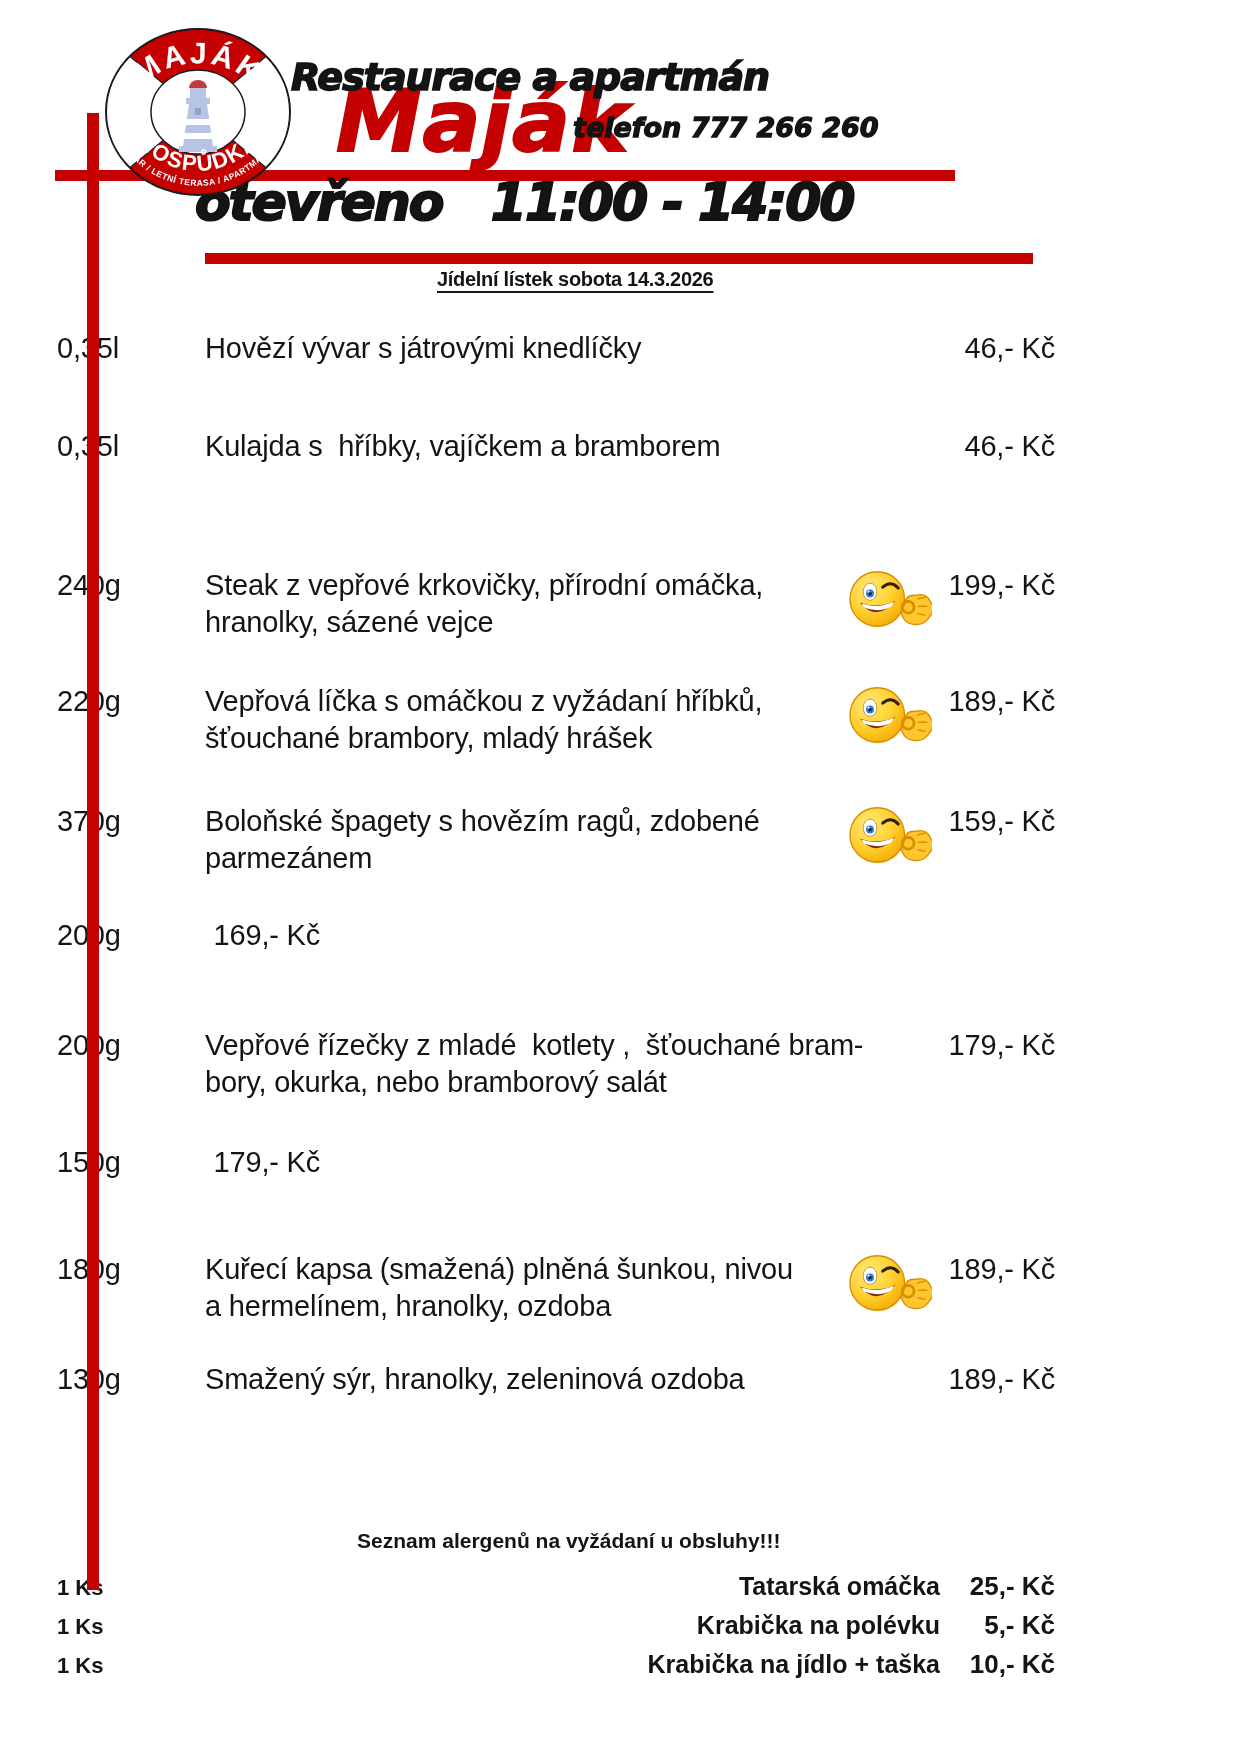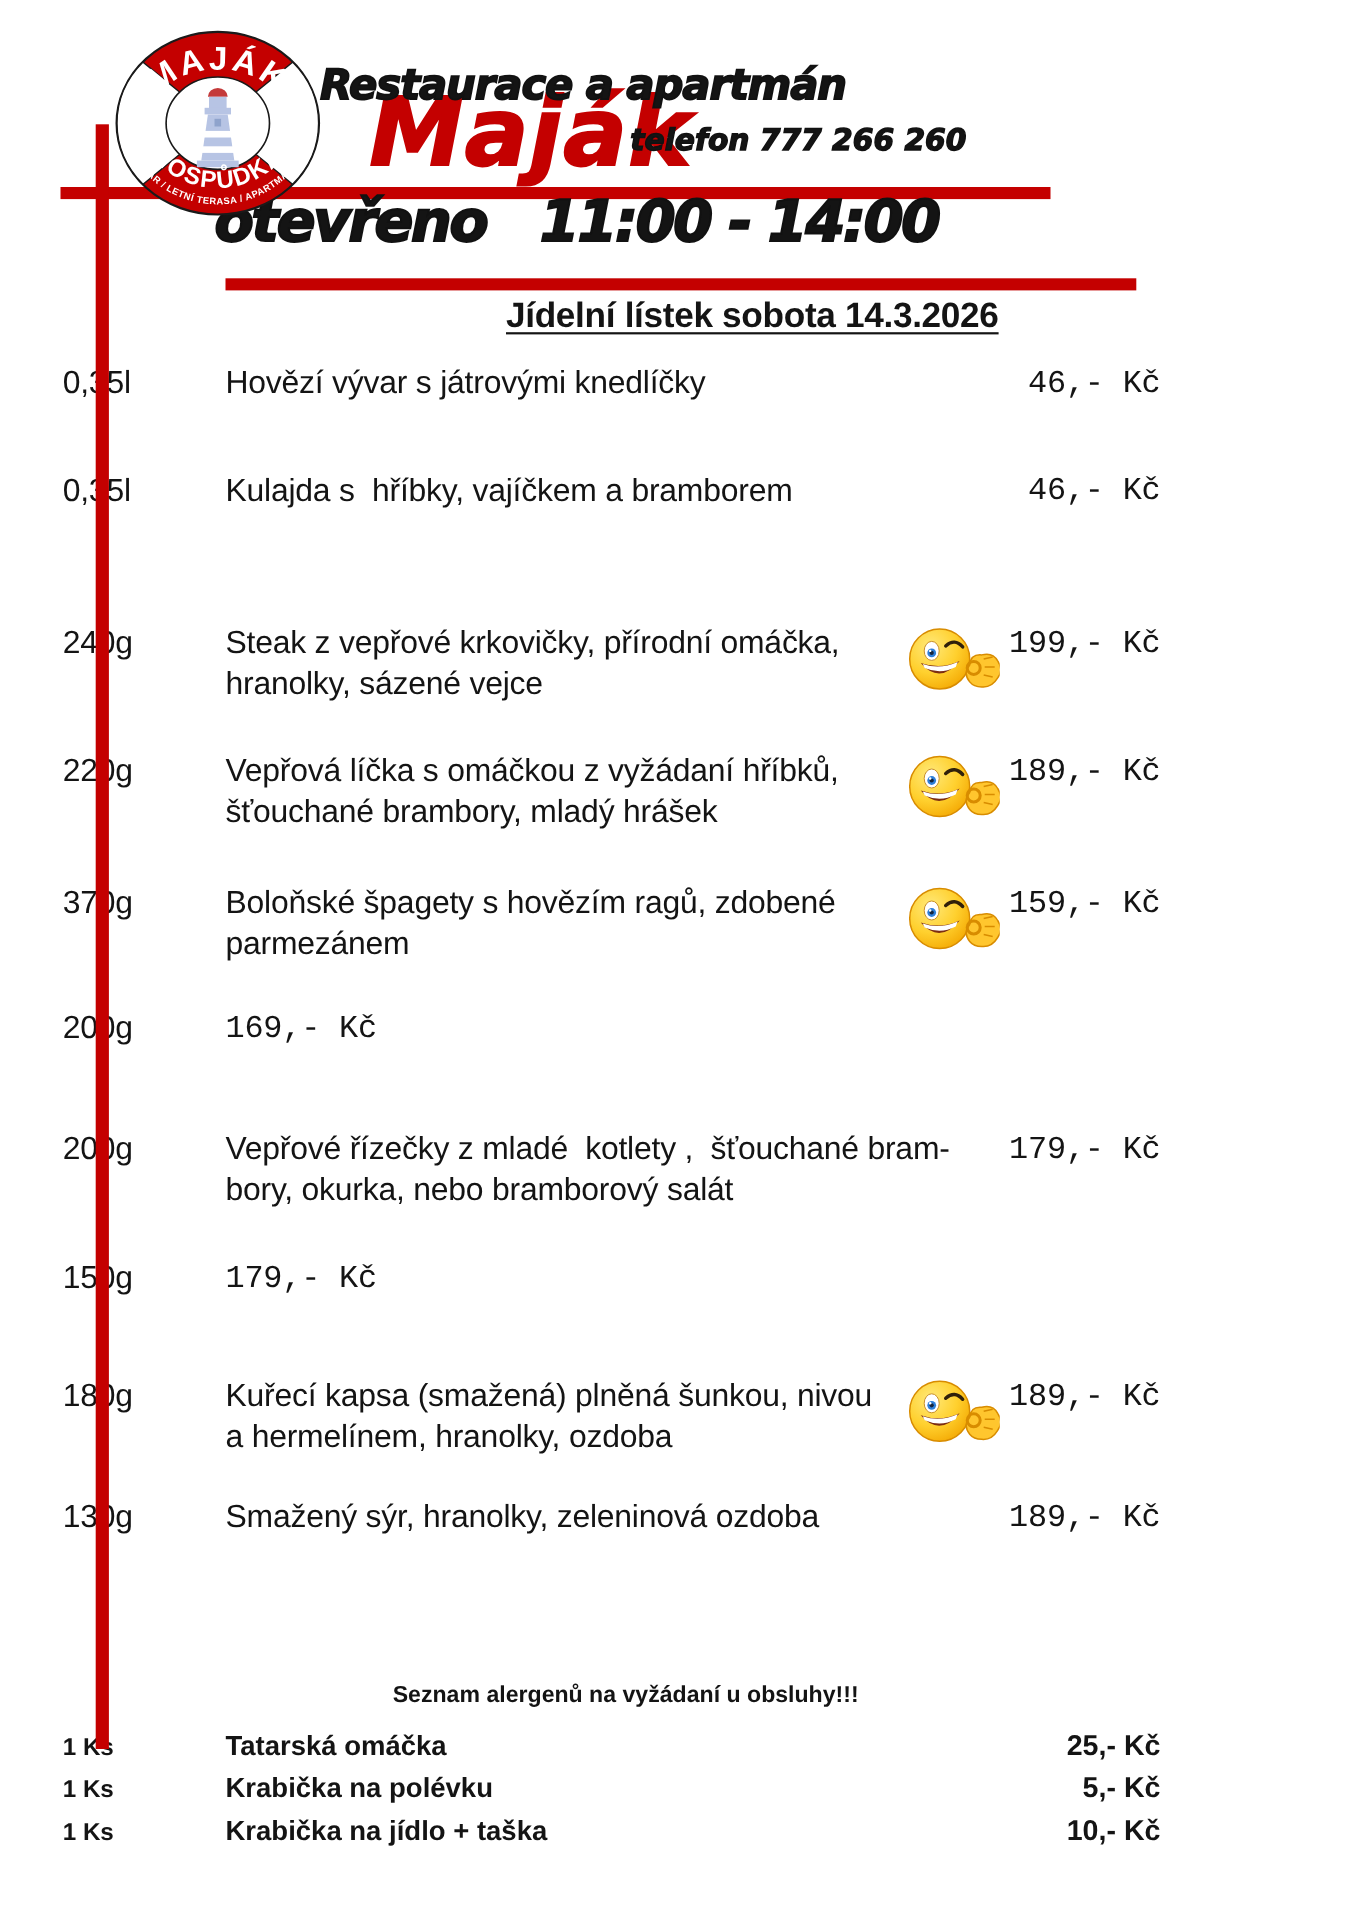--- a/index.html
+++ b/index.html
@@ -17,39 +17,39 @@
 
   
   .display{font-family:"DejaVu Sans",sans-serif;font-style:italic;font-weight:bold;line-height:1;}
   .title1{position:absolute;left:291px;top:58px;font-size:38px;letter-spacing:-1px;
           -webkit-text-stroke:1.6px #111;z-index:3;}
   .brand{position:absolute;left:336px;top:78px;font-size:86px;color:var(--accent);
          -webkit-text-stroke:2px var(--accent);letter-spacing:1px;z-index:2;}
   .phone{position:absolute;left:573px;top:114px;font-size:27px;-webkit-text-stroke:1.3px #111;z-index:3;}
   .opening{position:absolute;left:195px;top:176px;font-size:52px;letter-spacing:-2px;
            -webkit-text-stroke:2px #111;white-space:pre;z-index:2;}
-  .date{position:absolute;left:460px;top:268px;font-size:32px;font-weight:600;letter-spacing:-0.3px;
+  .date{position:absolute;left:437px;top:268px;font-size:20px;font-weight:600;letter-spacing:-0.3px;
         text-decoration:underline;text-decoration-thickness:2px;text-underline-offset:5px;z-index:2;}
 
   
   .menu{position:absolute;left:55px;top:330px;width:1000px;z-index:2;}
   .row{display:flex;align-items:flex-start;font-size:29px;line-height:37px;letter-spacing:-0.2px;}
   .row .portion{flex:0 0 150px;padding-left:2px;box-sizing:border-box;}
   .row .desc{flex:1 1 auto;white-space:pre-wrap;}
   .row .emoji{flex:0 0 95px;height:64px;position:relative;}
   .row .emoji.none{flex:0 0 0px;}
   .row .emoji svg{position:absolute;left:2px;top:2px;width:86px;height:60px;}
-  .row .price{flex:0 0 115px;text-align:right;white-space:nowrap;font-family:Liberation Mono, monospace;}
+  .row .price{flex:0 0 115px;text-align:right;white-space:nowrap;}
 
   
   .allergen{position:absolute;left:357px;top:1529px;font-size:21px;font-weight:bold;z-index:2;}
   .extras{position:absolute;left:55px;top:1570px;width:1000px;z-index:2;}
   .xrow{display:flex;align-items:baseline;line-height:33px;margin-bottom:5px;font-weight:bold;}
   .xrow .qty{flex:0 0 150px;padding-left:2px;box-sizing:border-box;font-size:22px;}
-  .xrow .name{flex:1 1 auto;font-size:25px;}
+  .xrow .name{flex:1 1 auto;font-size:25px;text-align:right;}
   .xrow .price{flex:0 0 115px;text-align:right;font-size:26px;white-space:nowrap;}
 </style>
 </head>
 <body>
 
 <div class="page">
 
   <svg width="0" height="0" style="position:absolute" aria-hidden="true">
     <defs>
       <radialGradient id="sg" cx="35%" cy="30%" r="80%">

